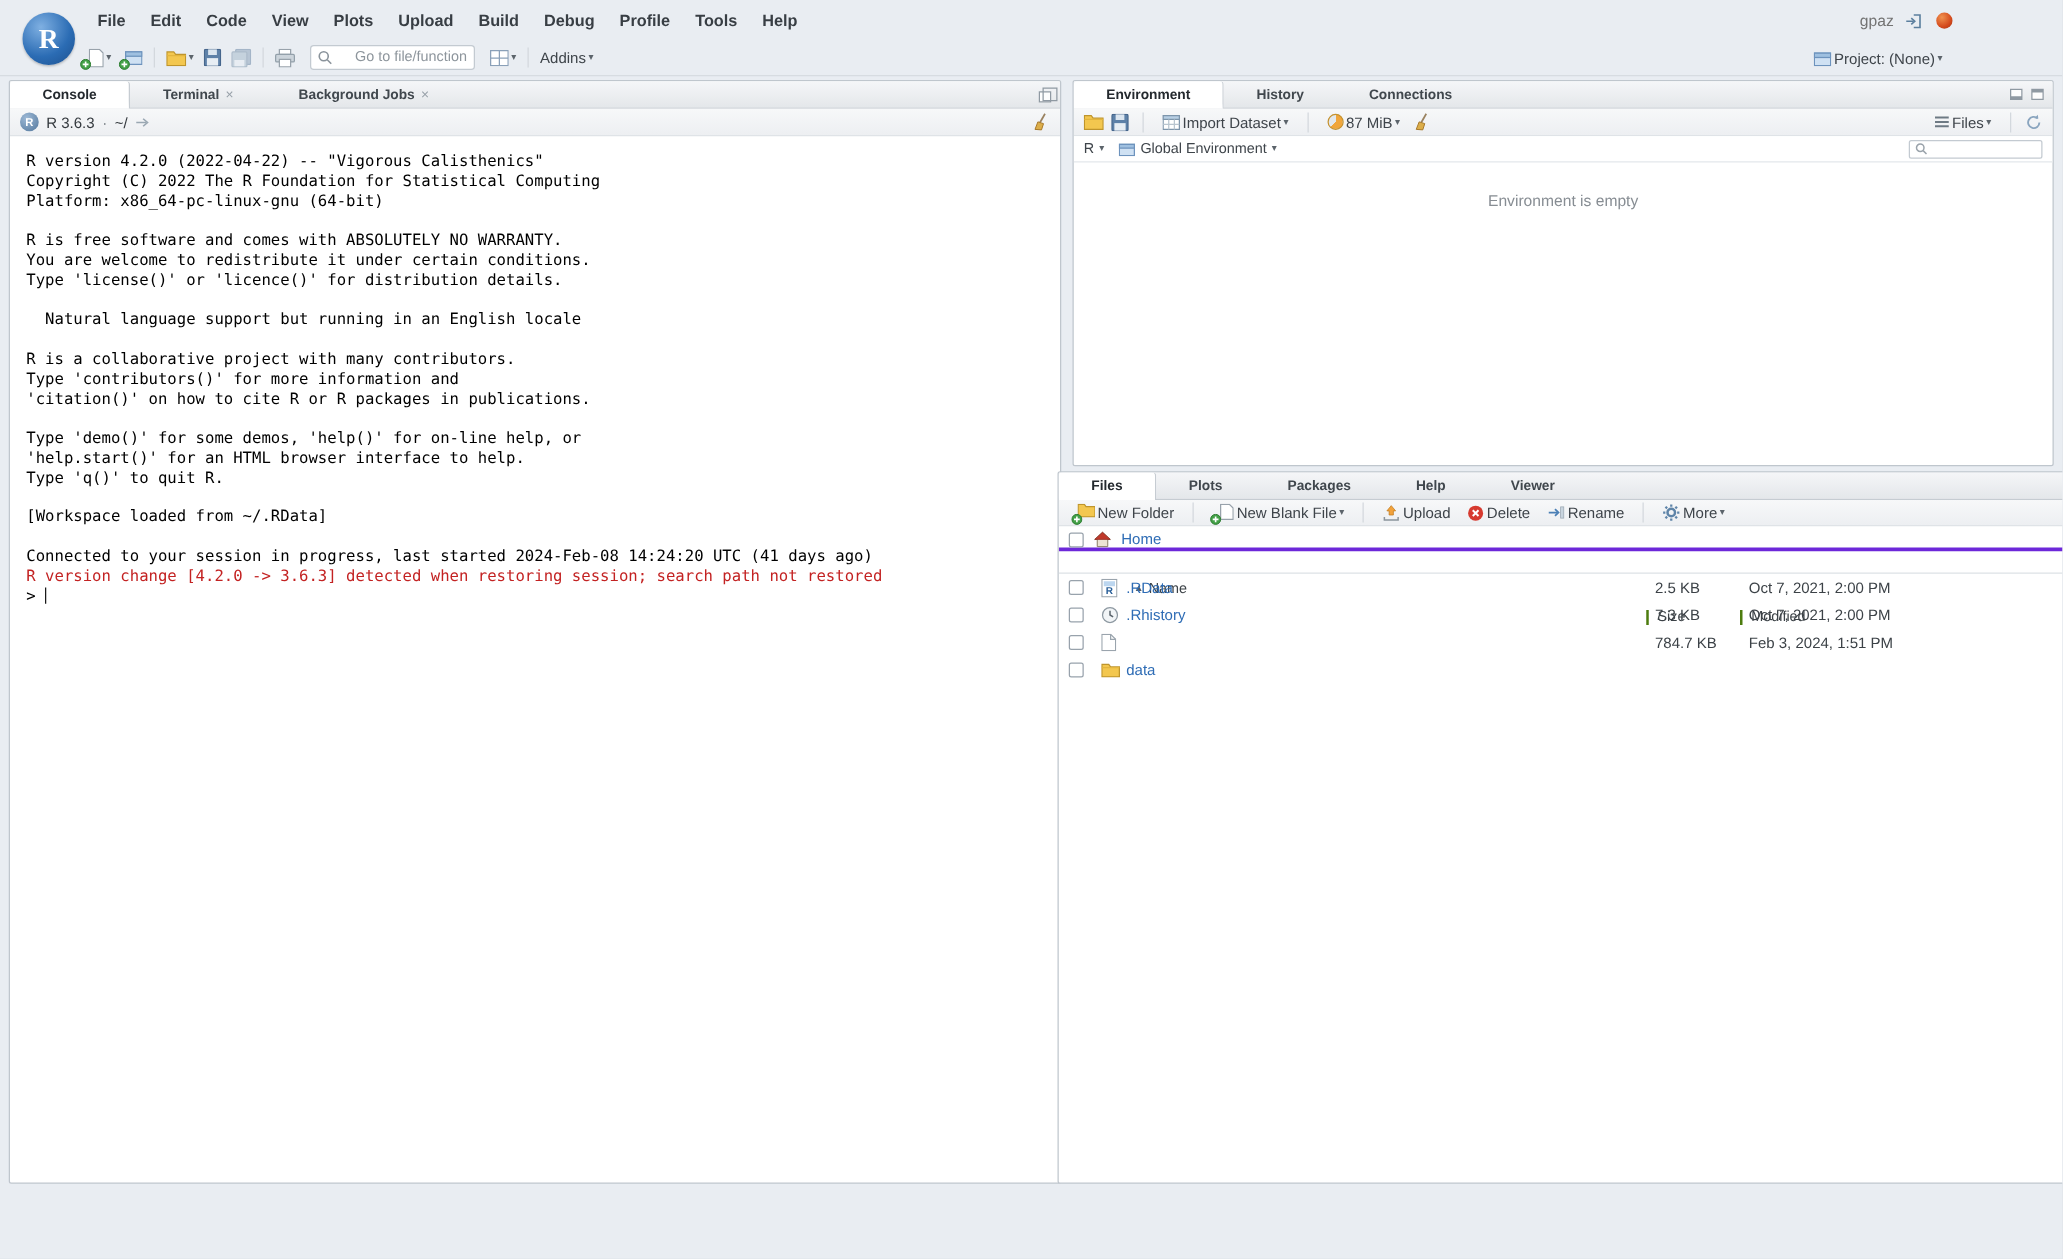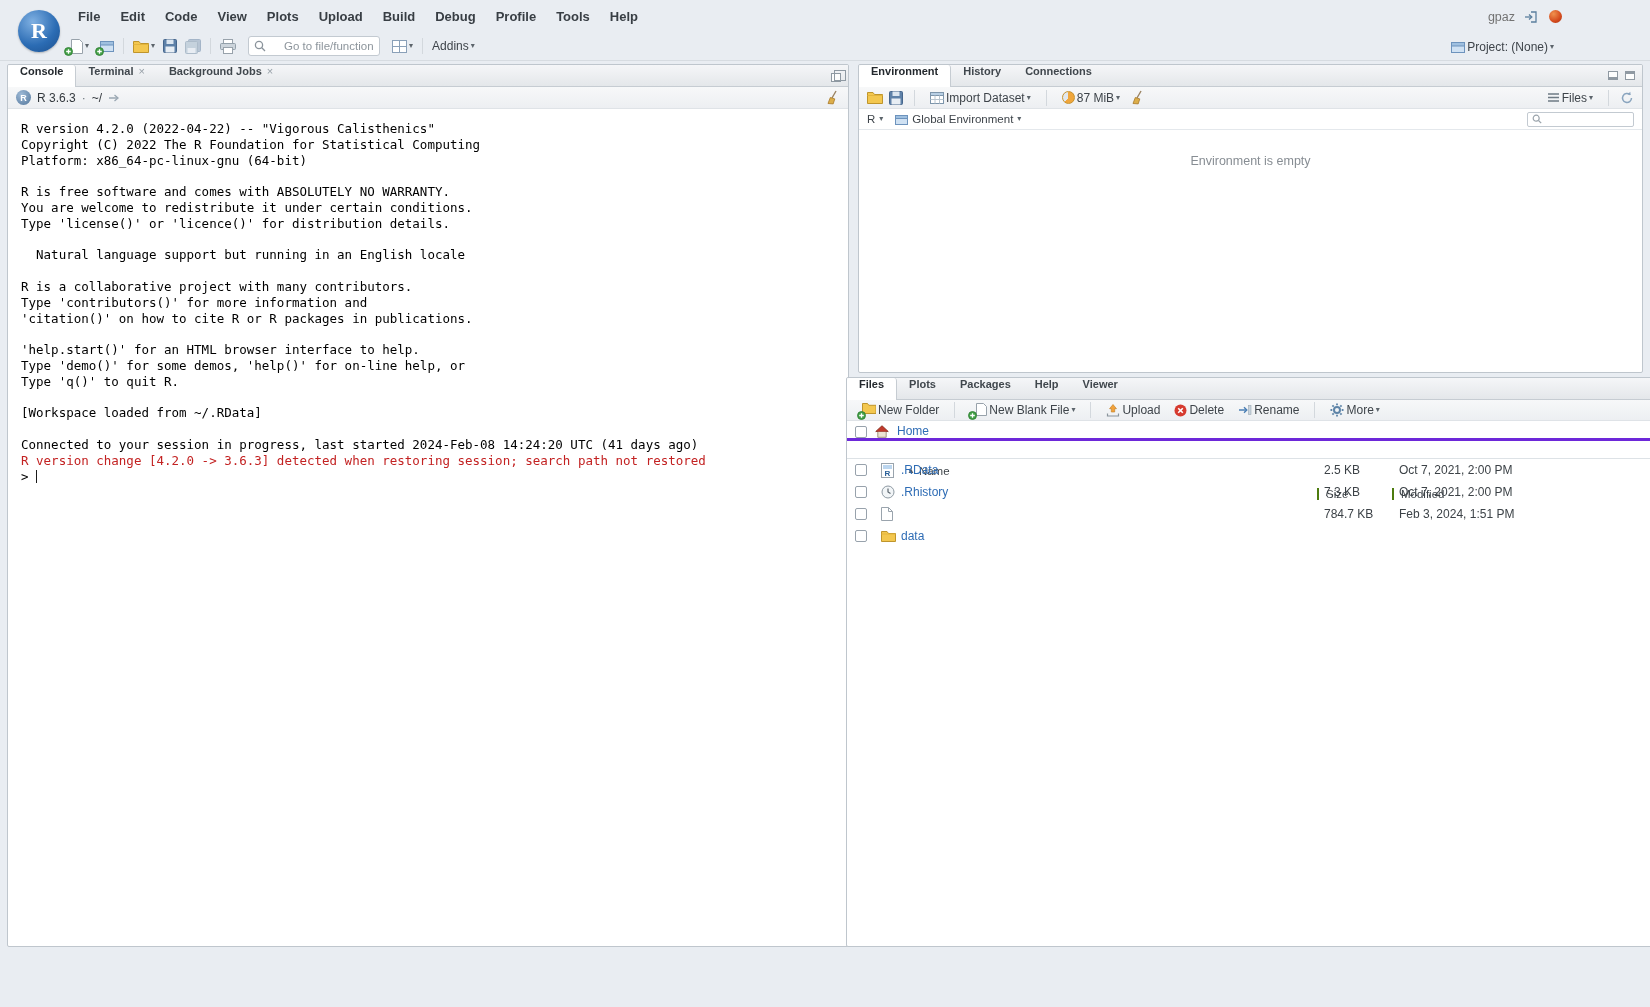--- a/index.html
+++ b/index.html
@@ -43,21 +43,21 @@
   
   .panel { position:absolute; background:#fff; border:1px solid #bfc6cd; border-radius:2px; overflow:hidden;
     display:flex; flex-direction:column; }
   #console-panel { left:7px;   top:64px;  width:842px; height:883px; }
   #env-panel     { left:858px; top:64px;  width:785px; height:309px; }
   #files-panel   { left:846px; top:377px; width:879px; height:570px; }
   
   .tabbar { height:22px; background:linear-gradient(#f5f6f8,#e4e7ea); border-bottom:1px solid #c6ccd2;
     display:flex; align-items:stretch; flex-shrink:0; }
   .tabs { display:flex; align-items:stretch; }
-  .tab { display:flex; gap:5px; padding:0 12px; font-size:11px; font-weight:700;
+  .tab { display:flex; align-items:center; gap:5px; padding:0 26px; font-size:11px; font-weight:700;
     color:#40474d; cursor:default; }
   .tab.selected { background:#fff; border-left:1px solid #c6ccd2; border-right:1px solid #c6ccd2;
     margin-bottom:-1px; color:#24292e; border-top-left-radius:3px; border-top-right-radius:3px; }
   .tab.selected:first-child { border-left:none; }
   .tab-close { font-size:11px; font-weight:400; color:#97a0a8; }
   .tabbar-icons { margin-left:auto; display:flex; align-items:center; gap:7px; padding-right:7px; }
   .winicon { width:10px; height:9px; border:1px solid #8f99a2; background:#fdfdfd; }
   .winicon.min { border-bottom-width:3px; }
   .winicon.max { border-top-width:3px; }
   .restore { position:relative; width:10px; height:9px; border:1px solid #8f99a2; background:#fdfdfd; margin-top:3px; }
@@ -284,22 +284,22 @@
           <div class="console-line">R is free software and comes with ABSOLUTELY NO WARRANTY.</div>
           <div class="console-line">You are welcome to redistribute it under certain conditions.</div>
           <div class="console-line">Type 'license()' or 'licence()' for distribution details.</div>
           <div class="console-line">&nbsp;</div>
           <div class="console-line">  Natural language support but running in an English locale</div>
           <div class="console-line">&nbsp;</div>
           <div class="console-line">R is a collaborative project with many contributors.</div>
           <div class="console-line">Type 'contributors()' for more information and</div>
           <div class="console-line">'citation()' on how to cite R or R packages in publications.</div>
           <div class="console-line">&nbsp;</div>
+          <div class="console-line">Type 'demo()' for some demos, 'help()' for on-line help, or</div>
           <div class="console-line">'help.start()' for an HTML browser interface to help.</div>
-          <div class="console-line">Type 'demo()' for some demos, 'help()' for on-line help, or</div>
           <div class="console-line">Type 'q()' to quit R.</div>
           <div class="console-line">&nbsp;</div>
           <div class="console-line">[Workspace loaded from ~/.RData]</div>
           <div class="console-line">&nbsp;</div>
           <div class="console-line">Connected to your session in progress, last started 2024-Feb-08 14:24:20 UTC (41 days ago)</div>
           <div class="console-line error">R version change [4.2.0 -&gt; 3.6.3] detected when restoring session; search path not restored</div>
         </div>
       <div class="console-line prompt-line">
         <span>&gt;</span>
         <span class="cursor"></span>

